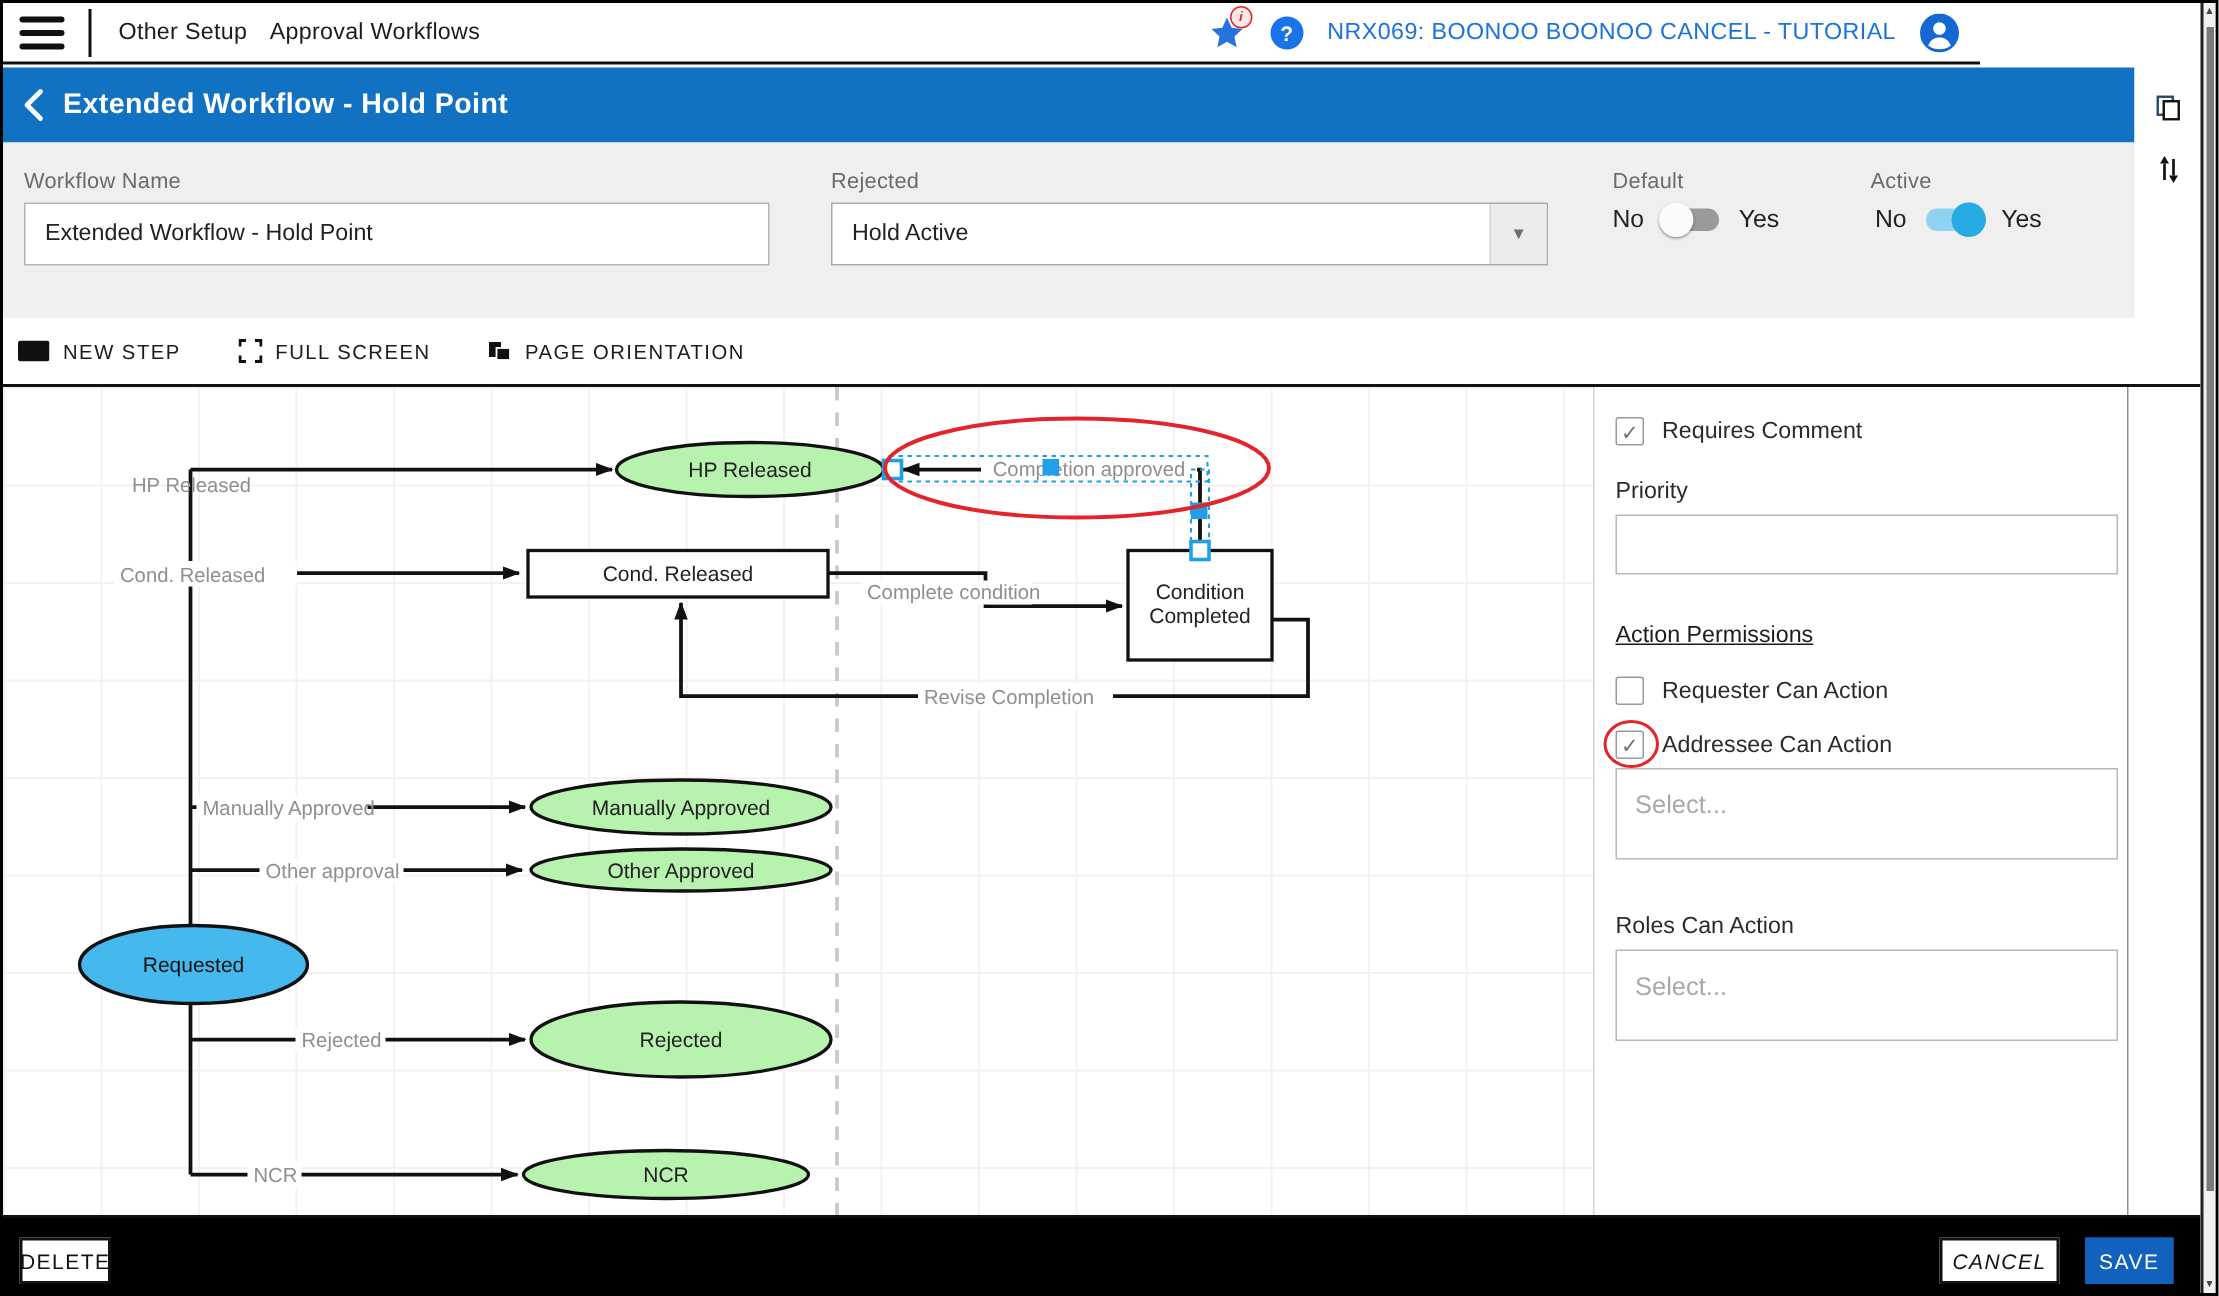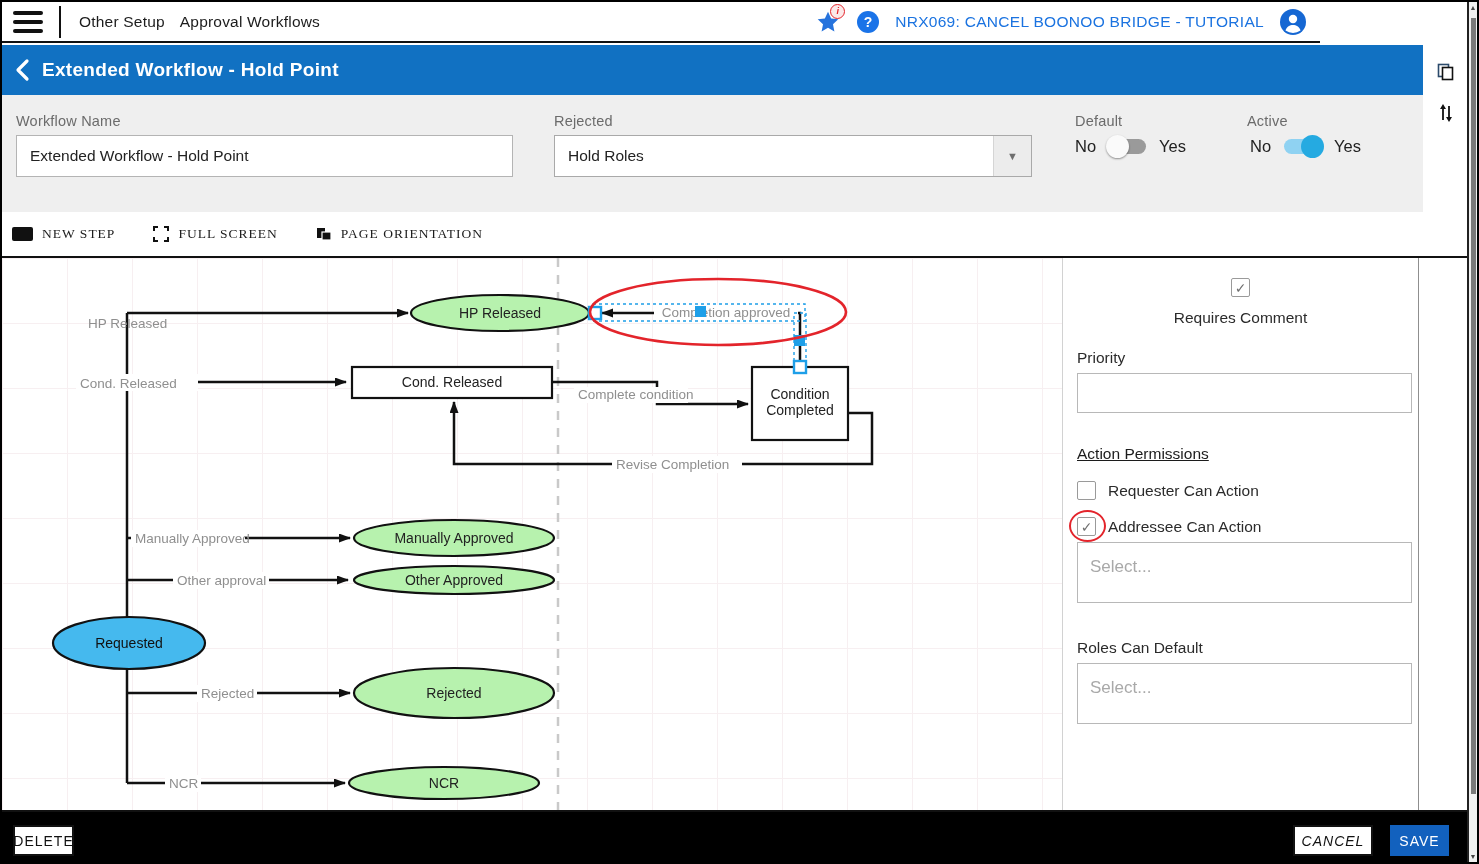--- a/index.html
+++ b/index.html
@@ -50,21 +50,21 @@
   .togglerow { position:absolute; display:flex; align-items:center; gap:13px; font-size:16.5px; color:#222; }
   .pill { width:37px; height:15px; border-radius:8px; position:relative; cursor:pointer; }
   .pill .knob { position:absolute; top:-4px; width:23px; height:23px; border-radius:50%; }
   .pill.off { background:#9a9a9a; }
   .pill.off .knob { left:-3px; background:#fafafa; box-shadow:0 1px 2px rgba(0,0,0,.4); }
   .pill.on { background:#8fd2f2; }
   .pill.on .knob { right:-3px; background:#25aae1; }
 
   
   .toolbar { position:absolute; left:0; top:210px; width:1465px; height:46px; background:#fff;
-             border-bottom:2px solid #111; display:flex; align-items:center; gap:38px; padding-left:10px;font-family:Liberation Serif, serif; }
+             border-bottom:2px solid #111; display:flex; align-items:center; gap:38px; padding-left:10px; }
   .tbtn { display:flex; align-items:center; gap:9px; font-size:13.5px; letter-spacing:1px;
           color:#1c1c1c; font-weight:500; cursor:pointer; }
 
   
   .canvas { position:absolute; left:0; top:256px; width:1465px; height:554px; background:#fff;
             border-bottom:2px solid #111; overflow:hidden; }
   .grid { position:absolute; left:0; top:0; width:1060px; height:552px;
           background-image: linear-gradient(#f7eff1 1px, transparent 1px),
                             linear-gradient(90deg,#f7eff1 1px, transparent 1px);
           background-size:65px 65px; }
@@ -82,21 +82,21 @@
          display:flex; align-items:center; justify-content:center; font-size:14px; color:#6f6f6f; cursor:pointer; }
   .chk.checked::after { content:"\2713"; }
   .plabel { font-size:15.5px; color:#2b2b2b; }
   .pinput { width:335px; height:40px; border:1px solid #b8b8b8; background:#fff; font-size:15px;
             padding:0 10px; font-family:"Liberation Sans",sans-serif; }
   .permlink { font-size:15.5px; color:#1c1c1c; text-decoration:underline; }
   .pselect { width:335px; height:61px; border:1px solid #b8b8b8; background:#fff; color:#a9a9a9;
              font-size:17px; padding:14px 12px; cursor:pointer; }
   .redcircle { position:absolute; left:-8px; top:-7px; width:37px; height:32px; border:2.5px solid #e3242b;
                border-radius:50%; pointer-events:none; }
-  .mt8{margin-top:8px;flex-direction:column;} .mt22{margin-top:22px;} .mt6{margin-top:6px;} .mt32{margin-top:32px;}
+  .mt8{margin-top:8px;} .mt22{margin-top:22px;} .mt6{margin-top:6px;} .mt32{margin-top:32px;}
   .mt18{margin-top:18px;} .mt17{margin-top:17px;} .mt16{margin-top:16px;} .mt36{margin-top:36px;}
 
   
   .footer { position:absolute; left:0; top:810px; width:1465px; height:50px; background:#000000; }
   .fbtn { position:absolute; top:13px; height:31px; display:flex; align-items:center; justify-content:center;
           font-size:14px; letter-spacing:1px; font-weight:500; cursor:pointer;
           font-family:"Liberation Sans",sans-serif; }
   .fbtn.outline { background:#fff; border:2px solid #111; color:#111; }
   .fbtn.primary { background:#1261be; border:1px solid #1261be; color:#fff; }
   #delete-btn { left:11px; width:61px; }
@@ -126,21 +126,21 @@
       <span>Approval Workflows</span>
     </div>
     <div class="topbar-right">
       <div class="star-wrap">
         <svg width="26" height="26" viewBox="0 0 24 24">
             <path fill="#2673dd" d="M12 2.5l2.9 6.2 6.6.8-4.9 4.6 1.3 6.6L12 17.4l-5.9 3.3 1.3-6.6L2.5 9.5l6.6-.8z"></path>
           </svg>
         <div class="star-badge">i</div>
       </div>
       <div class="help-circle">?</div>
-      <div class="proj-title">NRX069: CANCEL BOONOO BRIDGE - TUTORIAL</div>
+      <div class="proj-title">NRX069: BOONOO BOONOO CANCEL - TUTORIAL</div>
       <div class="avatar">
         <svg width="26" height="26" viewBox="0 0 26 26">
           <circle cx="13" cy="13" r="13" fill="#1567d3"></circle>
           <circle cx="13" cy="10" r="4.2" fill="#fff"></circle>
           <path d="M5.5 21.5c1.3-4 4.2-5.5 7.5-5.5s6.2 1.5 7.5 5.5a13 13 0 0 1-15 0z" fill="#fff"></path>
         </svg>
       </div>
     </div>
   </div>
 
@@ -162,21 +162,21 @@
       <path d="M12 3 L12 14" stroke="#111" stroke-width="1.8"></path>
         <path d="M12 18 L9 13 L15 13 Z" fill="#111" transform="translate(0,1)"></path>
     </svg>
   </div>
 
   <div class="formstrip">
     <div class="flabel" style="left:14px; top:18px;">Workflow Name</div>
     <input class="finput" style="left: 14px; top: 40px; width: 497px; height: 42px;" value="Extended Workflow - Hold Point">
     <div class="flabel" style="left:552px; top:18px;">Rejected</div>
     <div class="fselect" style="left:552px; top:40px; width:478px; height:42px;">
-      <div class="val">Hold Roles</div>
+      <div class="val">Hold Active</div>
       <div class="dd">▼</div>
     </div>
 
     <div class="flabel" style="left:1073px; top:18px;">Default</div>
     <div class="togglerow" style="left:1073px; top:42px;">
       <span>No</span>
       <div class="pill off">
           <div class="knob"></div>
         </div>
       <span>Yes</span>
@@ -322,21 +322,21 @@
         <div class="chkrow mt17">
           <div class="chk checked"></div>
           <span>Addressee Can Action</span>
           <div class="redcircle"></div>
         </div>
 
         <div class="pselect mt6">
           <span>Select...</span>
         </div>
 
-        <div class="plabel mt36">Roles Can Default</div>
+        <div class="plabel mt36">Roles Can Action</div>
         <div class="pselect mt6">
           <span>Select...</span>
         </div>
       </div>
     </div>
   </div>
 
   <div class="footer">
     <div class="fbtn outline" id="delete-btn">DELETE</div>
     <div class="fbtn outline" id="cancel-btn">CANCEL</div>

